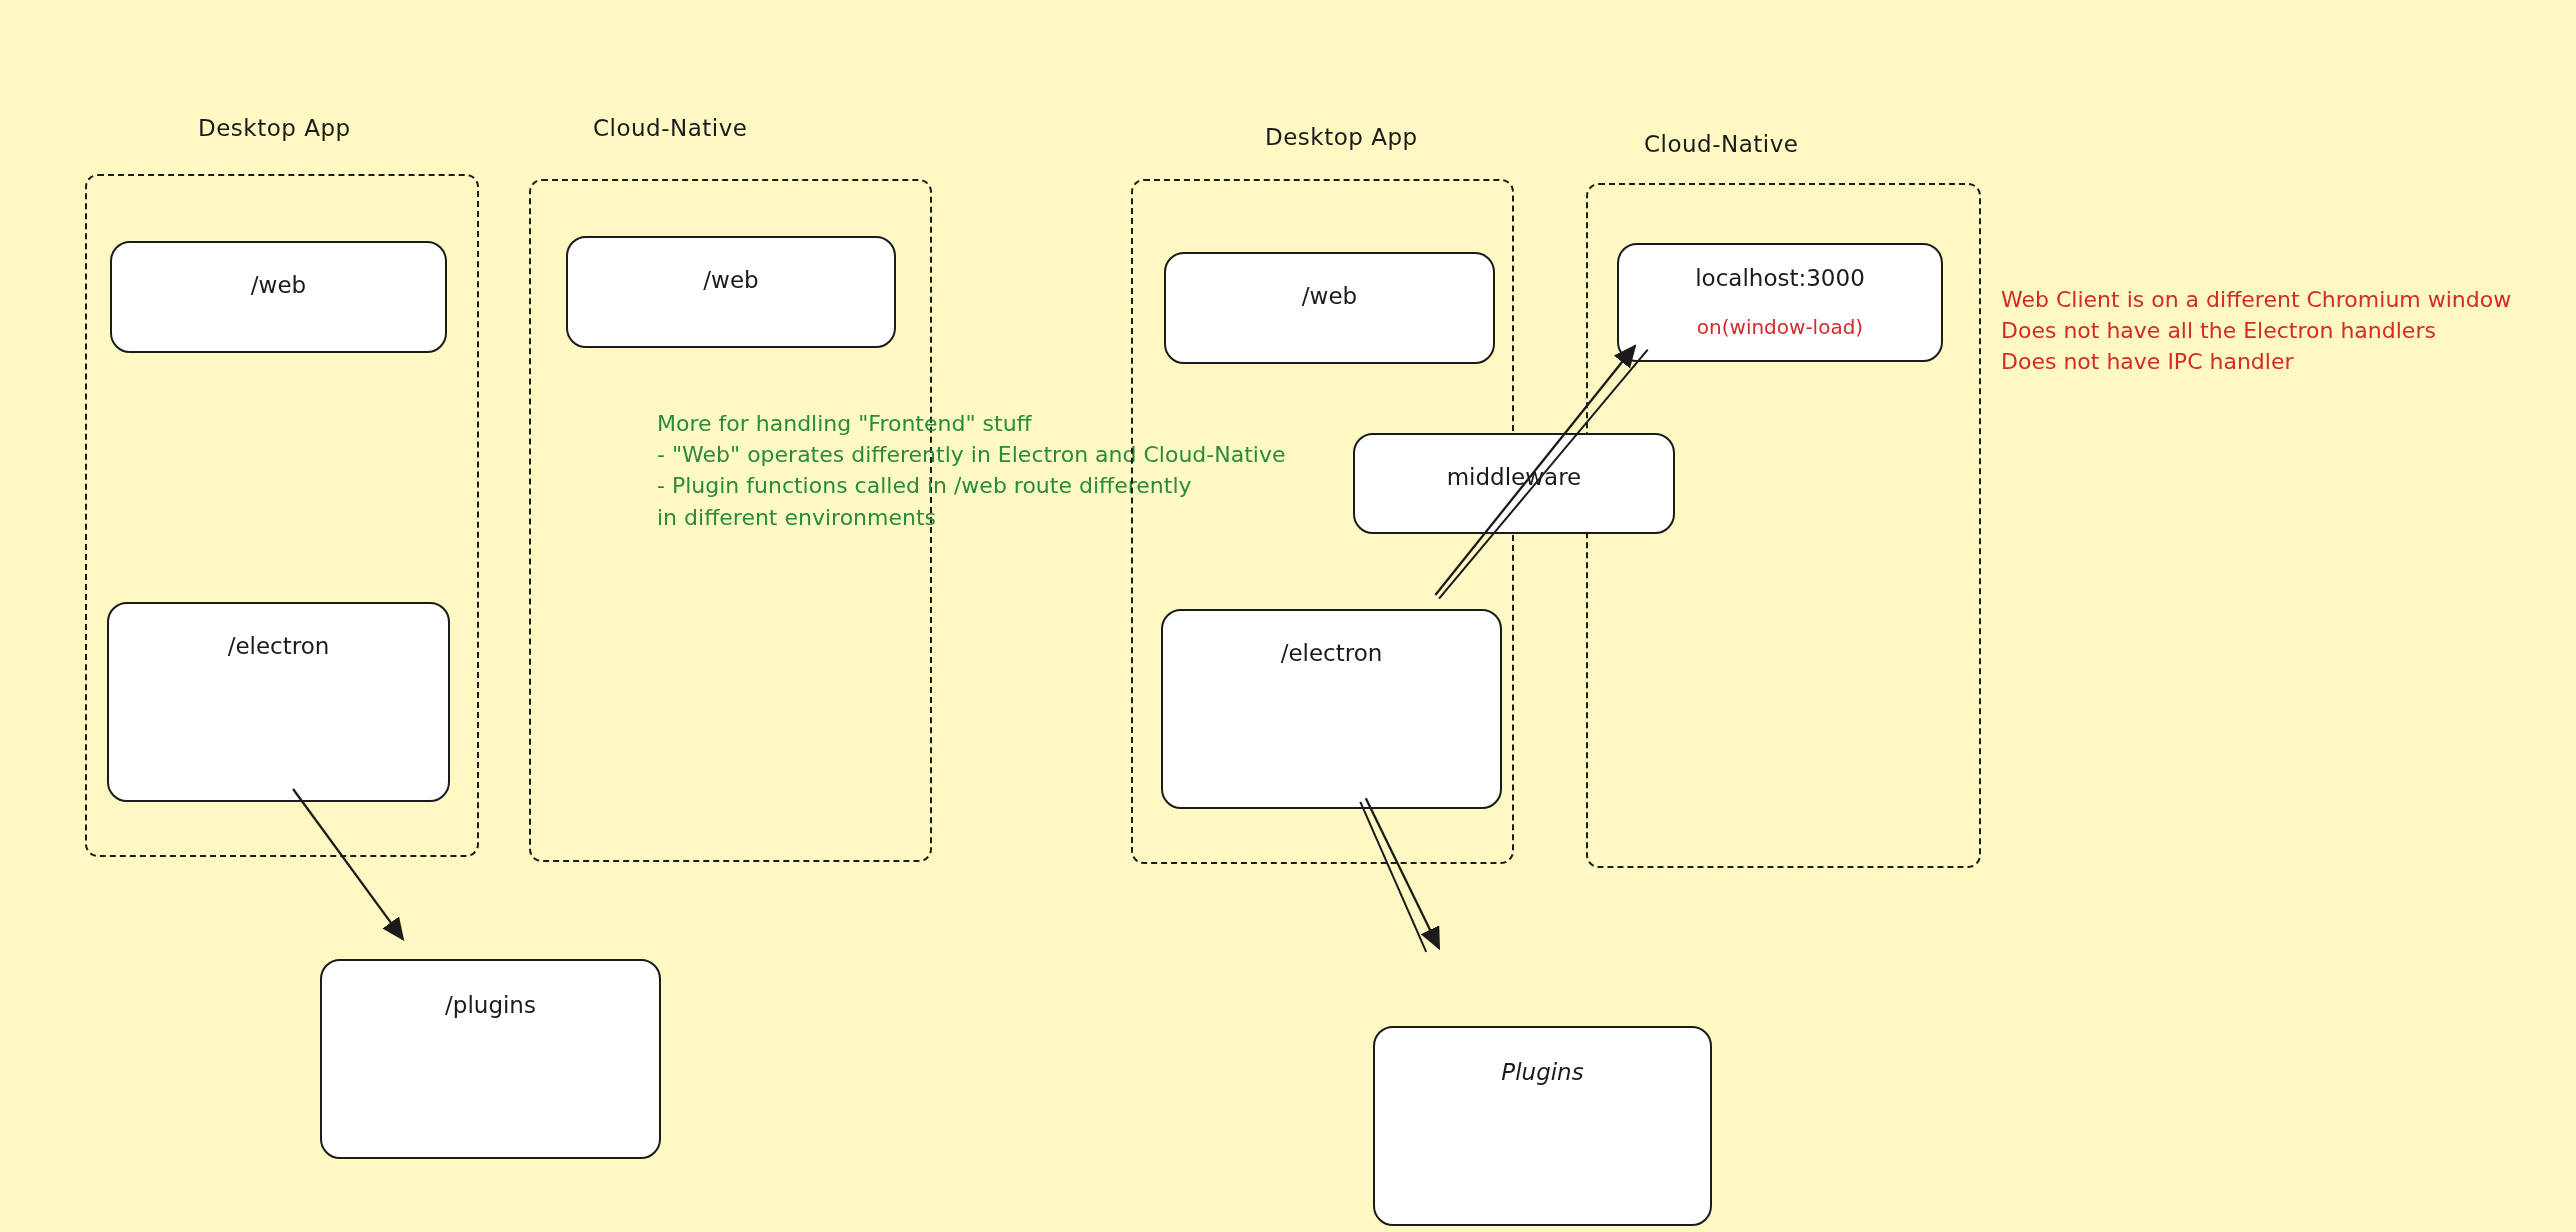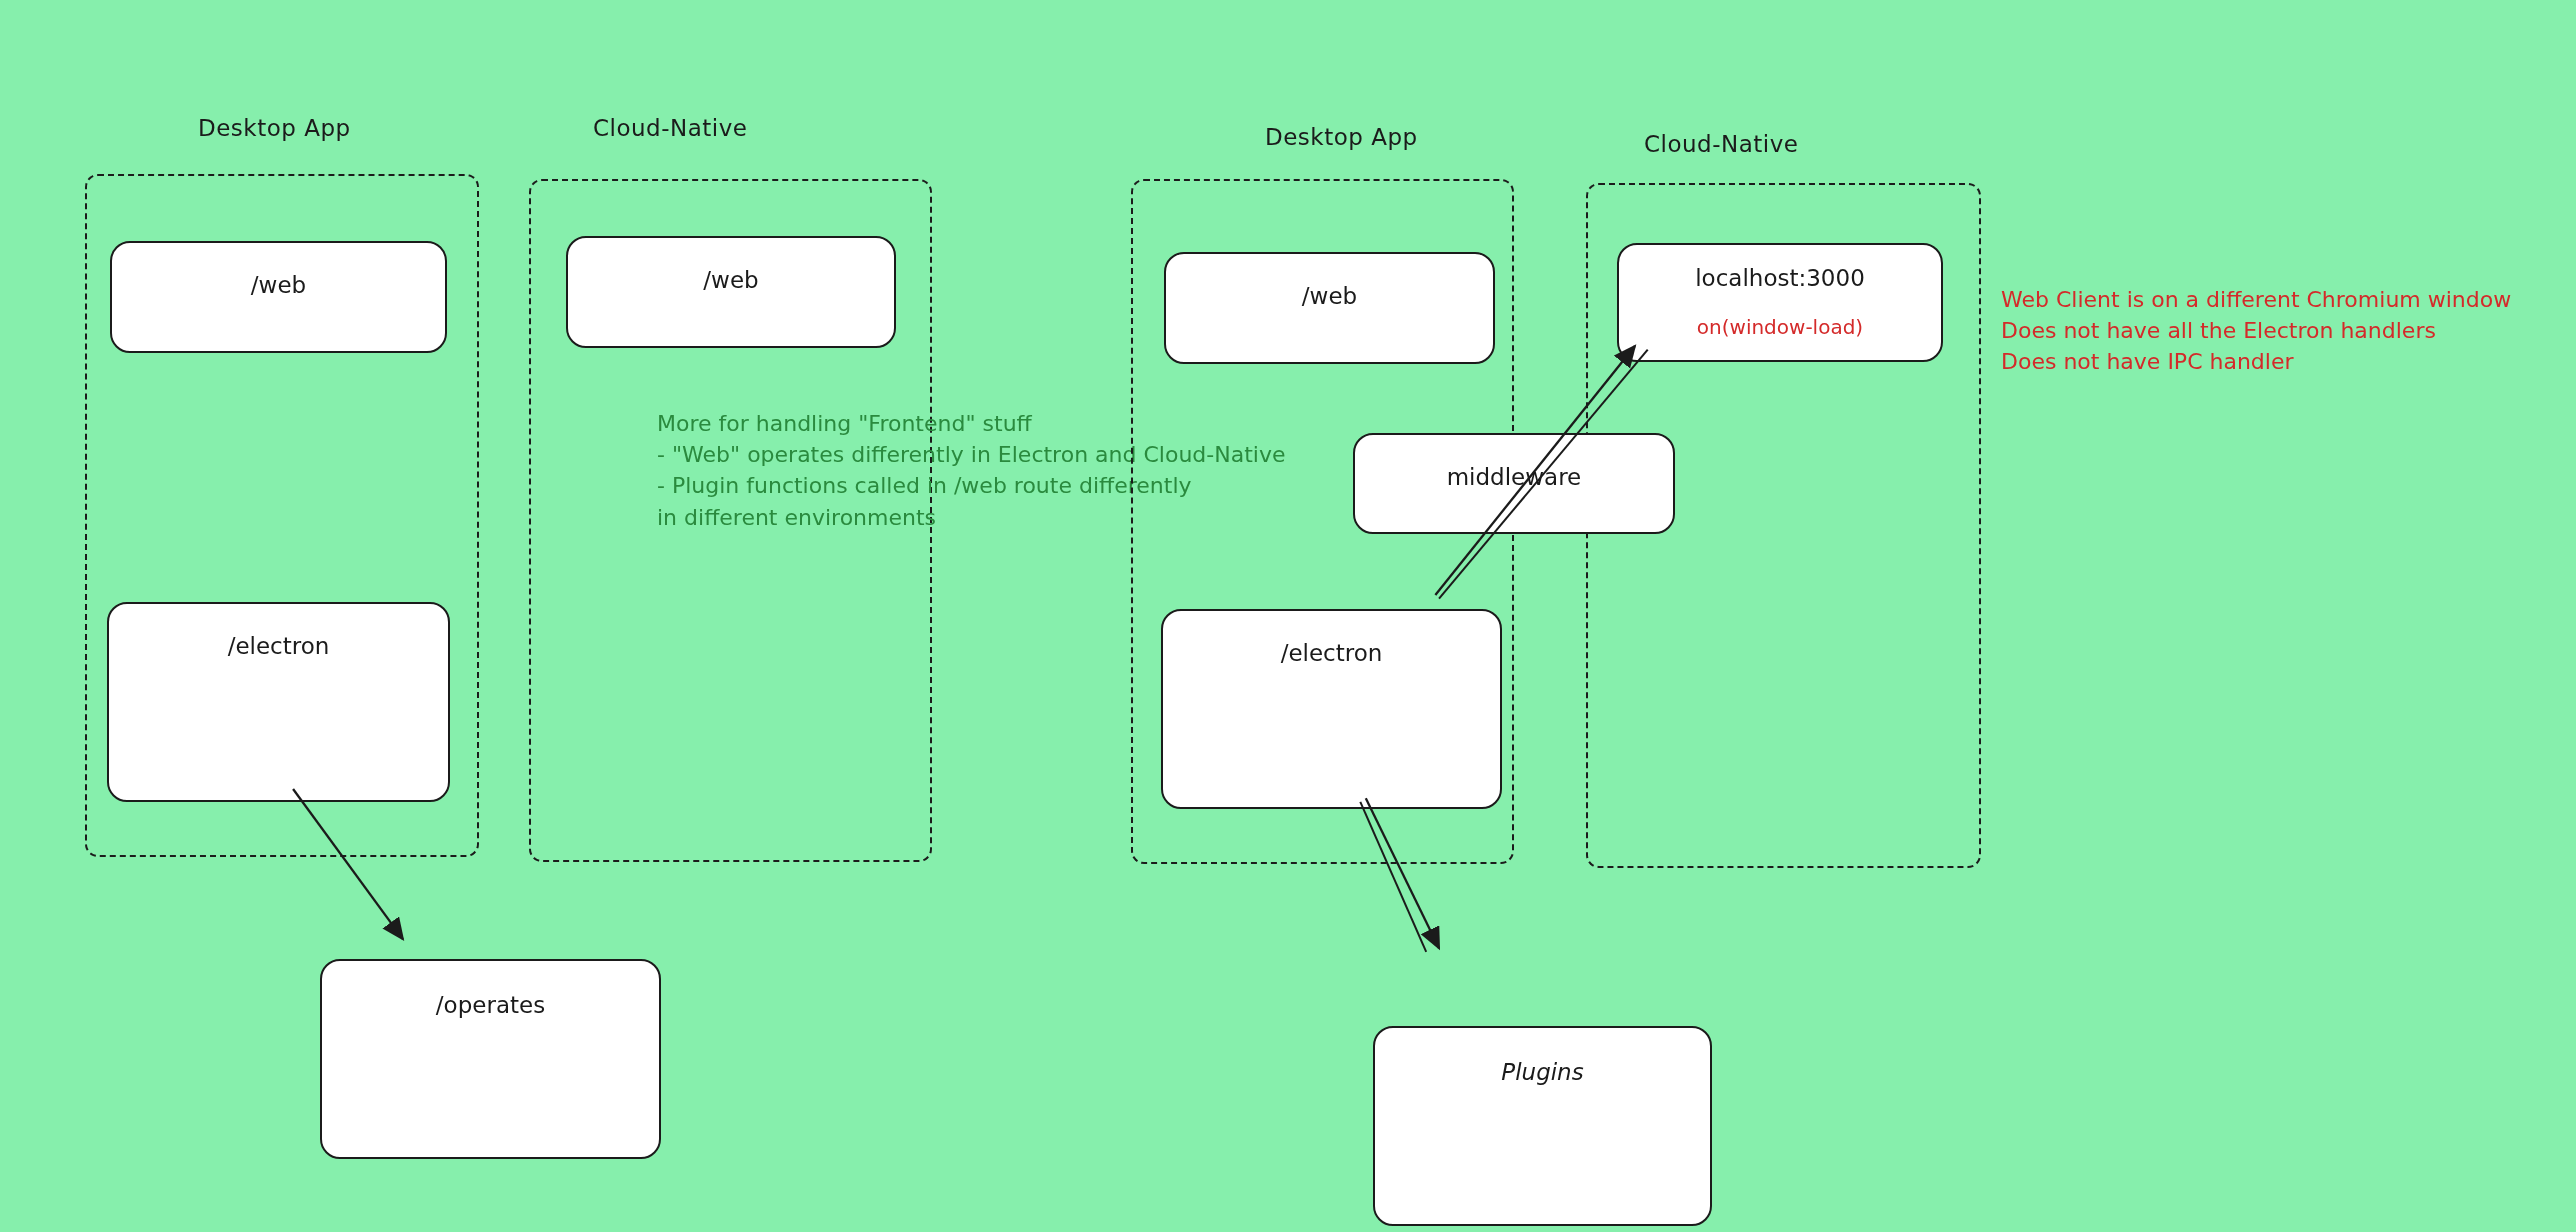--- a/index.html
+++ b/index.html
@@ -4,21 +4,21 @@
 <style>
   html, body {
     margin: 0;
     padding: 0;
     background: #ffffff;
   }
   #canvas {
     position: relative;
     width: 2576px;
     height: 1232px;
-    background: #86efac;
+    background: #fef9c3;
     overflow: hidden;
     font-family: "DejaVu Sans", sans-serif;
   }
   .group-label {
     position: absolute;
     font-family: "DejaVu Sans", sans-serif;
     font-size: 23px;
     color: #1b1b1b;
     white-space: nowrap;
     letter-spacing: 0.5px;
@@ -99,21 +99,21 @@
     <span class="node-label" style="top:29px;">/web</span>
   </div>
 
 
   <div class="node" style="left:107px; top:590px; width:343px; height:200px;">
     <span class="node-label" style="top:29px;">/electron</span>
   </div>
 
 
   <div class="node" style="left:320px; top:947px; width:341px; height:200px;">
-    <span class="node-label" style="top:31px;">/operates</span>
+    <span class="node-label" style="top:31px;">/plugins</span>
   </div>
 
   <div class="annotation green" style="left:657px; top:408px;">More for handling "Frontend" stuff
 - "Web" operates differently in Electron and Cloud-Native
 - Plugin functions called in /web route differently
 in different environments</div>
 
   <div class="group-label" style="left:1265px; top:124px;">Desktop App</div>
 
   <div class="group-label" style="left:1644px; top:131px;">Cloud-Native</div>

